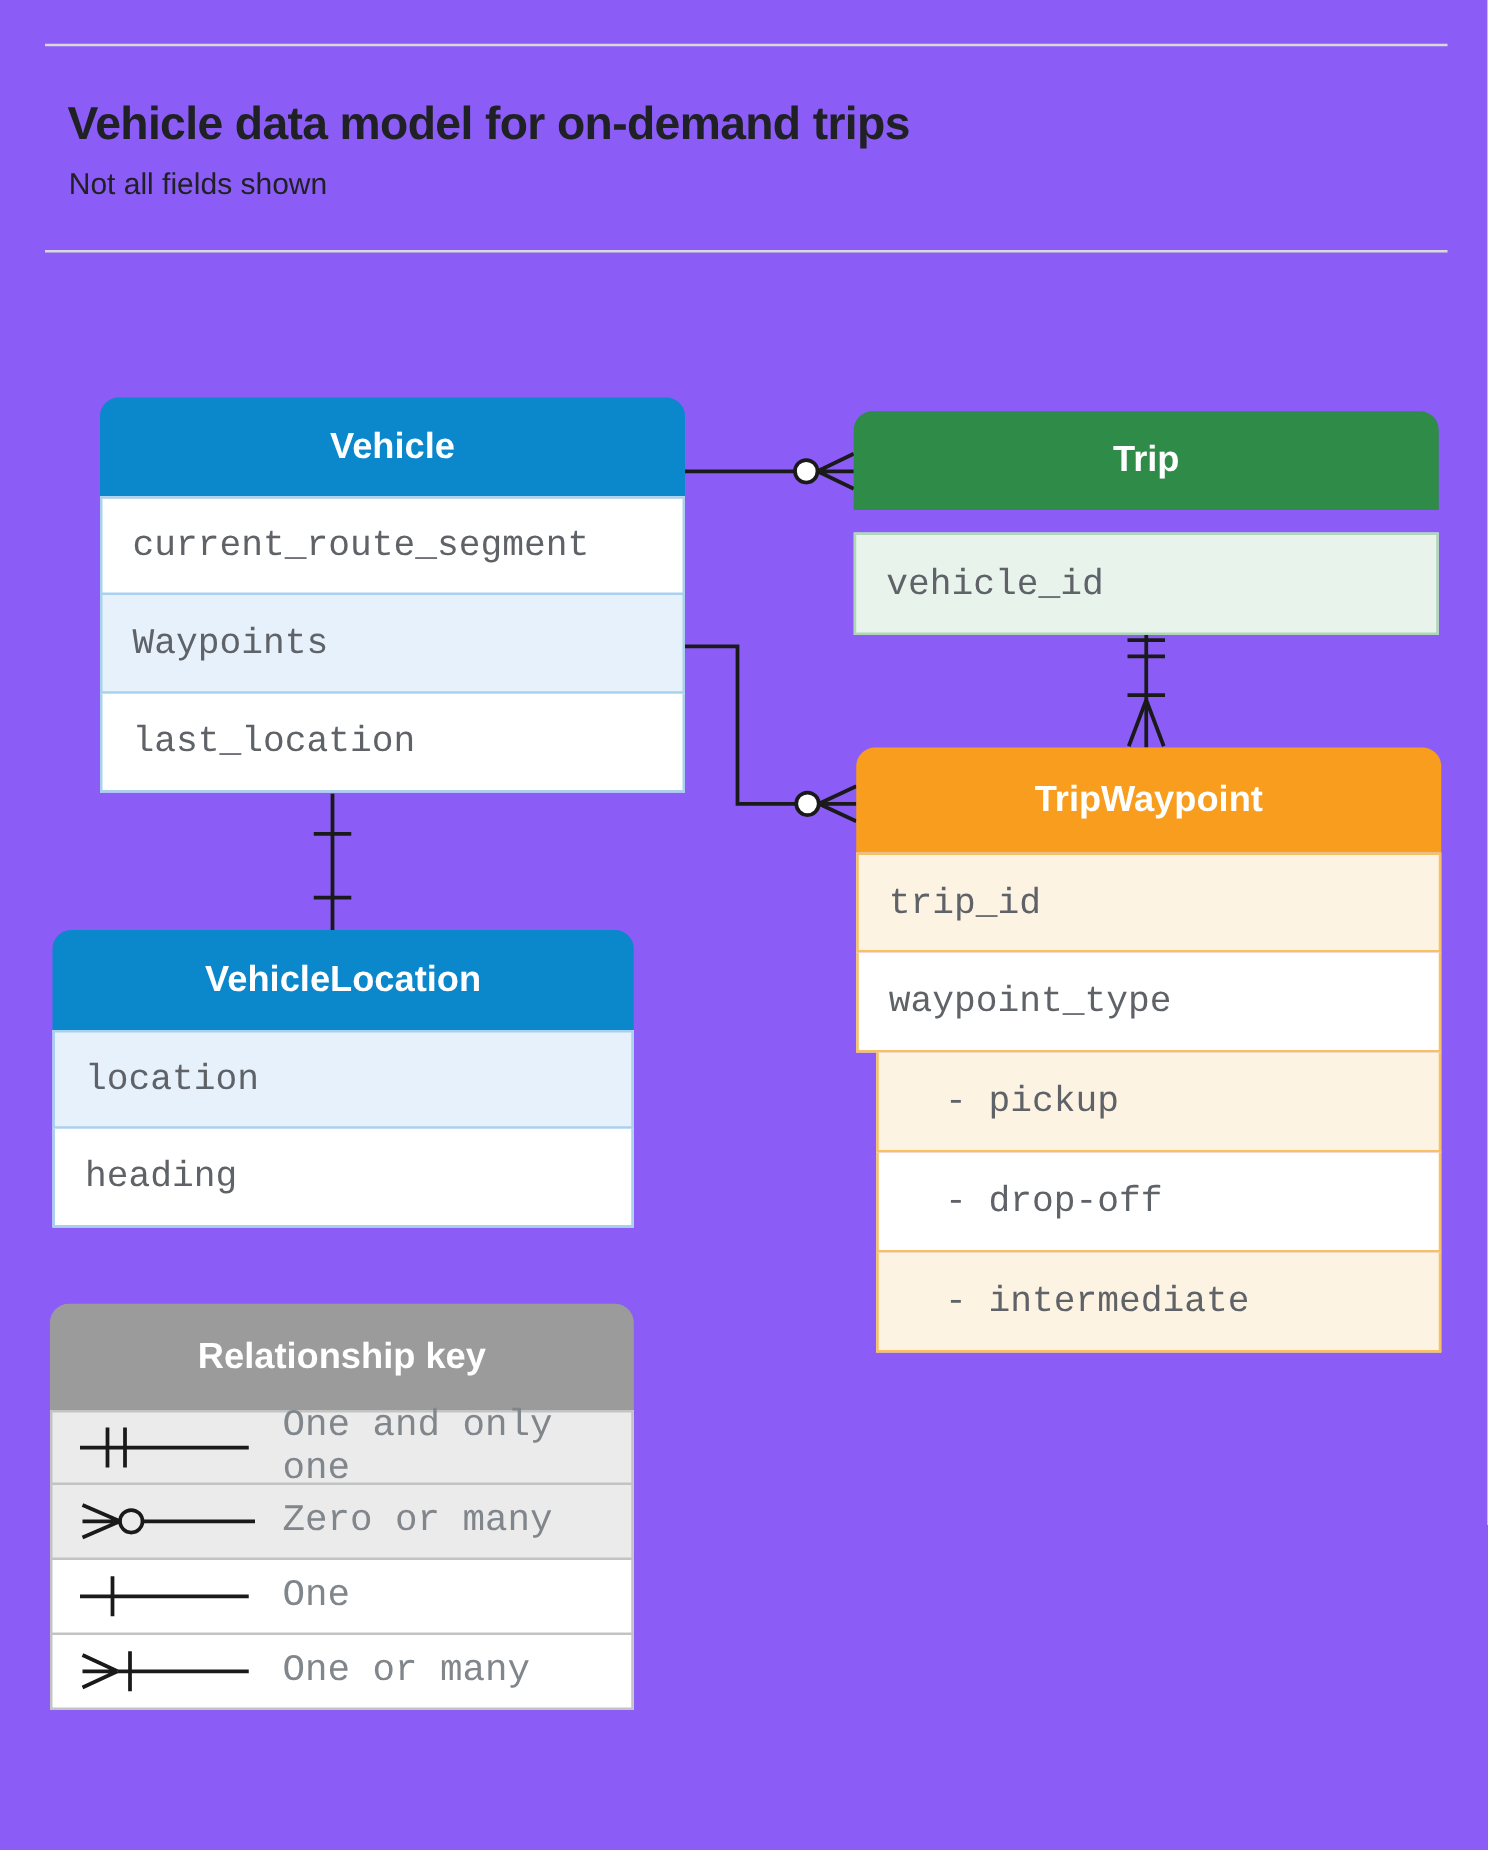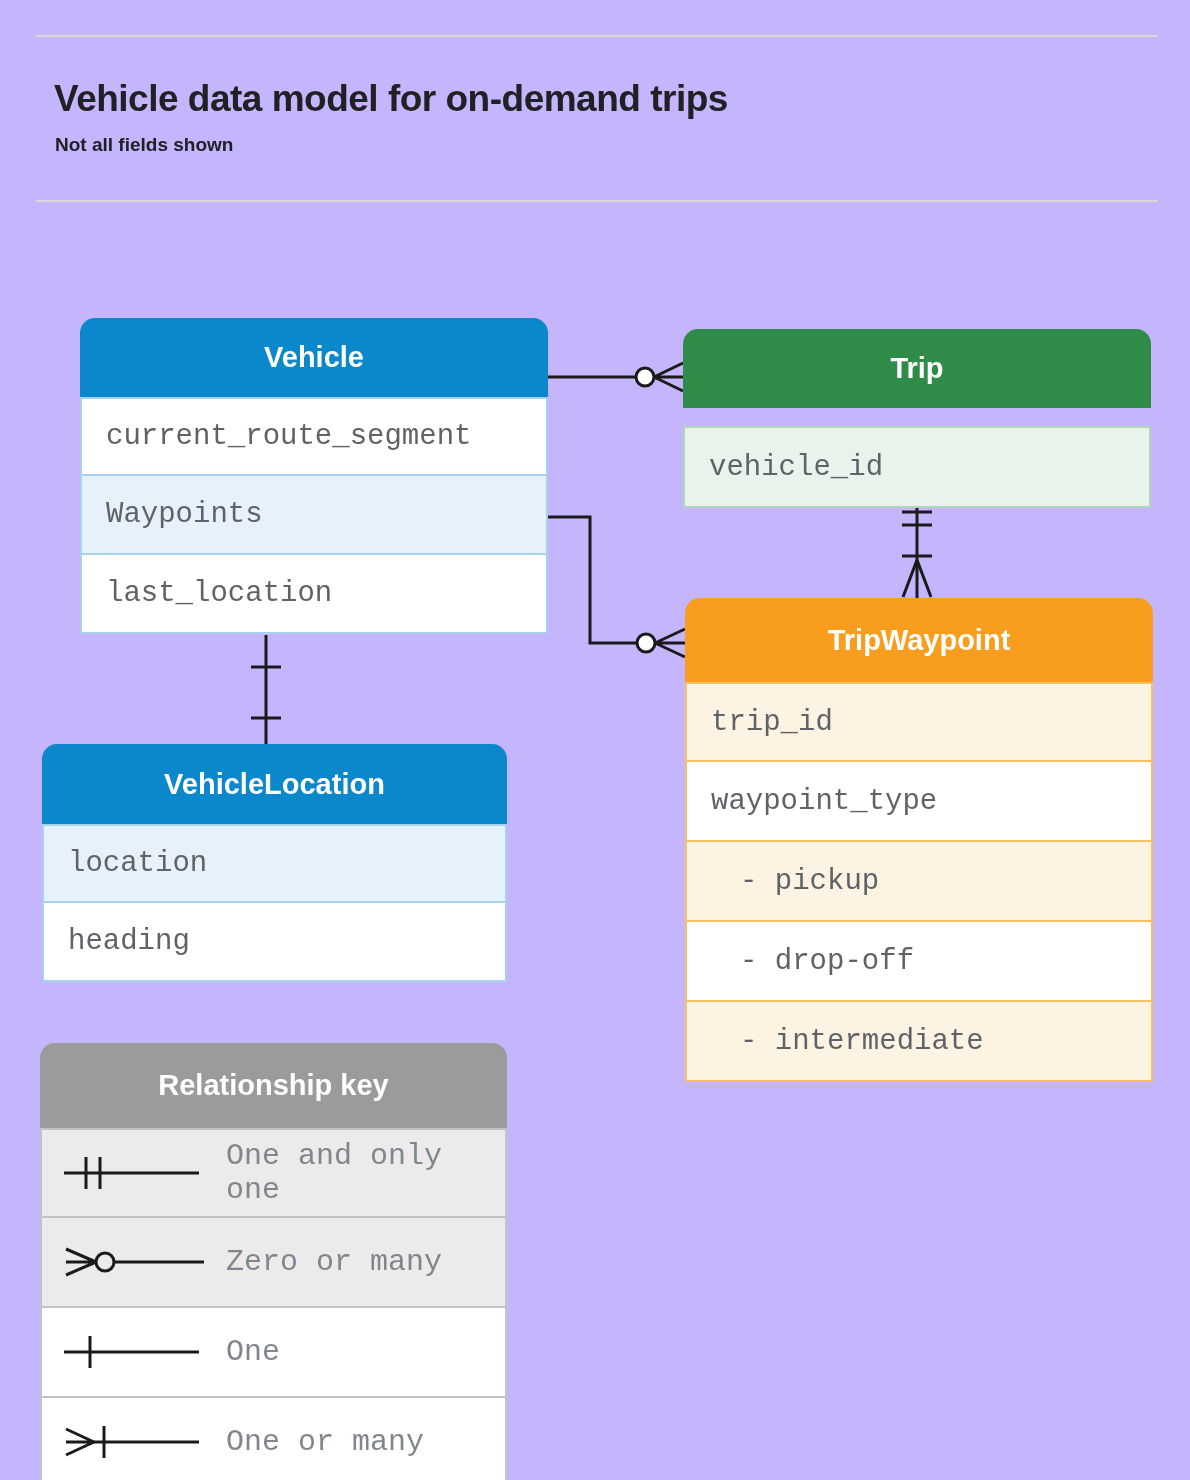--- a/index.html
+++ b/index.html
@@ -1,49 +1,49 @@
 <!DOCTYPE html>
 <html><head>
 <meta charset="utf-8">
 <style>
   html,body{margin:0;padding:0;background:#ffffff;}
   body{font-family:"Liberation Sans",sans-serif;}
-  .canvas{position:relative;width:1190px;height:1480px;background:#c4b5fd;overflow:hidden;}
+  .canvas{position:relative;width:1190px;height:1480px;background:#8b5cf6;overflow:hidden;}
 
   .rule{position:absolute;left:36px;width:1122px;height:2px;background:#d8d8d8;}
   .rule-top{top:35px;}
   .rule-mid{top:200px;}
 
   .page-title{position:absolute;left:54px;top:78px;font-size:37px;font-weight:700;color:#202124;letter-spacing:-0.5px;}
-  .page-subtitle{position:absolute;left:55px;top:134px;font-size:19px;font-weight:700;color:#202124;}
+  .page-subtitle{position:absolute;left:55px;top:134px;font-size:24px;font-weight:400;color:#202124;}
 
   .tbl{position:absolute;}
   .tbl .hd{border-radius:15px 15px 0 0;color:#ffffff;font-weight:700;font-size:29px;display:flex;align-items:center;justify-content:center;}
   .tbl .row{box-sizing:border-box;display:flex;align-items:center;padding-left:24px;font-size:29px;color:#5f6368;background:#ffffff;border-style:solid;border-width:0 2px 2px 2px;font-family:Liberation Mono, monospace;}
   .tbl .row.first{border-top-width:2px;}
-  .tbl .row.indent{padding-left:53px;}
+  .tbl .row.indent{padding-left:53px;margin-left:16px;}
 
   
   .blue .hd{background:#0b87cc;height:79px;}
   .blue .row{border-color:#a8d1ee;height:79px;}
   .blue .row.tint{background:#e7f1fb;}
 
   
   .green .hd{background:#2e8b48;height:79px;}
   .green .row{border-color:#b0d6b8;height:82px;}
   .green .row.tint{background:#e8f3ec;margin-top:18px;}
 
   
   .orange .hd{background:#f89d1d;height:84px;}
   .orange .row{border-color:#f7c163;height:80px;}
   .orange .row.tint{background:#fdf3e3;}
 
   
   .gray .hd{background:#9b9b9b;height:85px;}
-  .gray .row{border-color:#c3c3c3;height:90px;padding-left:12px;}
+  .gray .row{border-color:#c3c3c3;height:60px;padding-left:12px;}
   .gray .row.tint{background:#ebebeb;}
   .legend-label{margin-left:14px;font-size:30px;color:#80868b;}
   .legend-sym{flex:0 0 auto;}
 
   .connectors{position:absolute;left:0;top:0;width:1190px;height:1480px;pointer-events:none;}
   .connectors path,.connectors line{stroke:#1a1a1a;stroke-width:3;fill:none;}
   .connectors circle{stroke:#1a1a1a;stroke-width:3;fill:#ffffff;}
   .legend-sym path,.legend-sym line{stroke:#1a1a1a;stroke-width:3;fill:none;}
   .legend-sym circle{stroke:#1a1a1a;stroke-width:3;fill:none;}
 </style>

